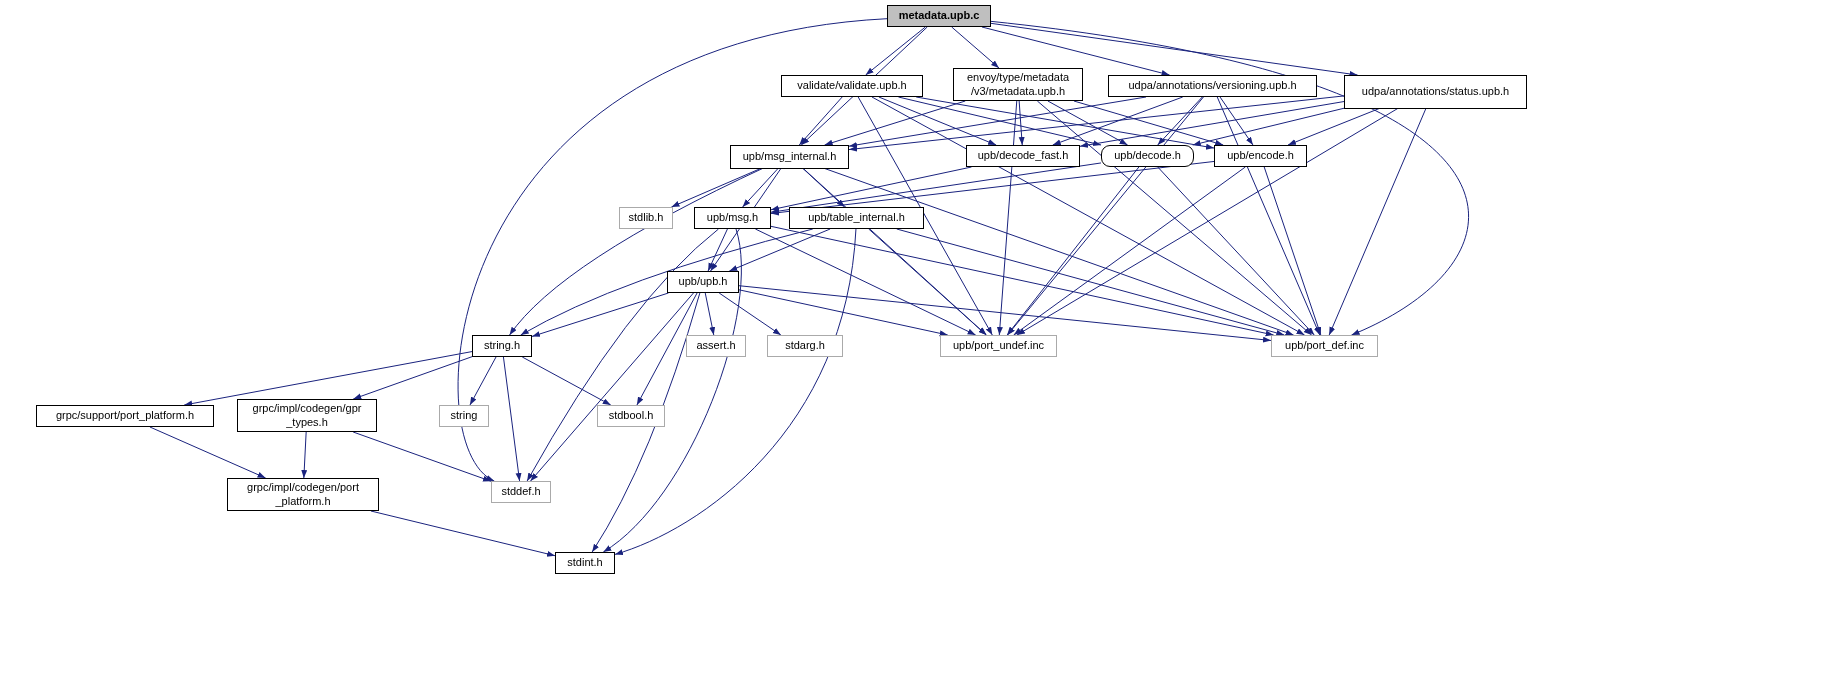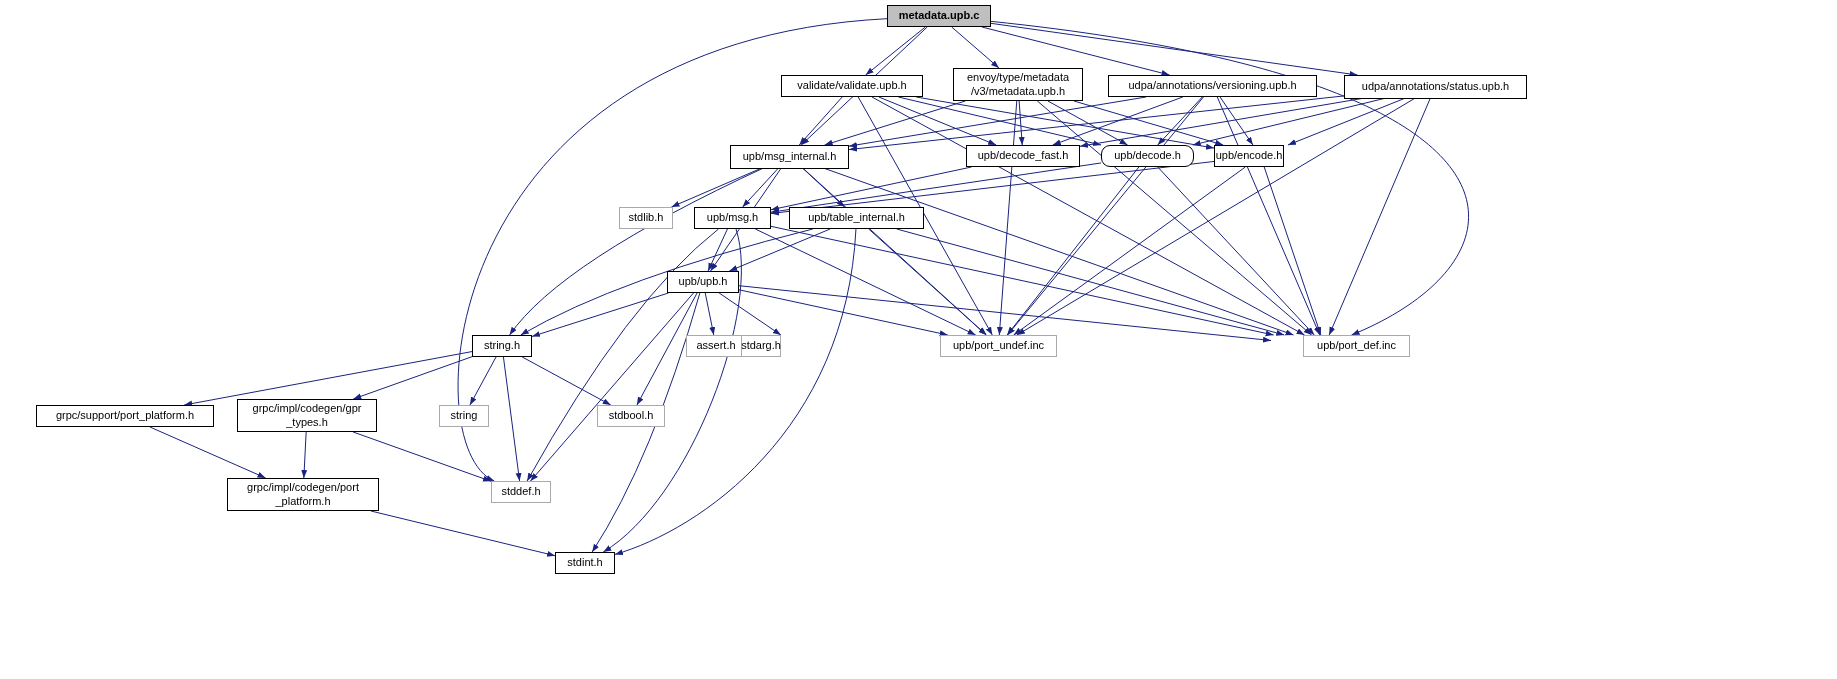--- a/index.html
+++ b/index.html
@@ -120,60 +120,60 @@
     <div class="node doc" style="left: 781px; top: 75px; width: 142px; height: 22px;">
       <div class="lbl">validate/validate.upb.h</div>
     </div>
     <div class="node doc" style="left: 953px; top: 68px; width: 130px; height: 33px;">
       <div class="lbl">envoy/type/metadata</div>
       <div class="lbl">/v3/metadata.upb.h</div>
     </div>
     <div class="node doc" style="left: 1108px; top: 75px; width: 209px; height: 22px;">
       <div class="lbl">udpa/annotations/versioning.upb.h</div>
     </div>
-    <div class="node doc" style="left: 1344px; top: 75px; width: 183px; height: 24px;">
+    <div class="node doc" style="left: 1344px; top: 75px; width: 183px; height: 34px;">
       <div class="lbl">udpa/annotations/status.upb.h</div>
     </div>
     <div class="node doc" style="left: 730px; top: 145px; width: 119px; height: 24px;">
       <div class="lbl">upb/msg_internal.h</div>
     </div>
     <div class="node doc" style="left: 966px; top: 145px; width: 114px; height: 22px;">
       <div class="lbl">upb/decode_fast.h</div>
     </div>
     <div class="node doc" style="left: 1101px; top: 145px; width: 93px; height: 22px; border-radius: 9px;">
       <div class="lbl">upb/decode.h</div>
     </div>
-    <div class="node doc" style="left: 1214px; top: 145px; width: 70px; height: 22px;">
+    <div class="node doc" style="left: 1214px; top: 145px; width: 93px; height: 22px;">
       <div class="lbl">upb/encode.h</div>
     </div>
     <div class="node ext" style="left: 619px; top: 207px; width: 54px; height: 22px; border-color: rgb(170, 170, 170);">
       <div class="lbl">stdlib.h</div>
     </div>
     <div class="node doc" style="left: 694px; top: 207px; width: 77px; height: 22px;">
       <div class="lbl">upb/msg.h</div>
     </div>
     <div class="node doc" style="left: 789px; top: 207px; width: 135px; height: 22px;">
       <div class="lbl">upb/table_internal.h</div>
     </div>
     <div class="node doc" style="left: 667px; top: 271px; width: 72px; height: 22px;">
       <div class="lbl">upb/upb.h</div>
     </div>
     <div class="node doc" style="left: 472px; top: 335px; width: 60px; height: 22px;">
       <div class="lbl">string.h</div>
     </div>
     <div class="node ext" style="left: 686px; top: 335px; width: 60px; height: 22px; border-color: rgb(170, 170, 170);">
       <div class="lbl">assert.h</div>
     </div>
-    <div class="node ext" style="left: 741px; top: 335px; width: 40px; height: 22px; border-color: rgb(170, 170, 170);">
+    <div class="node ext" style="left: 767px; top: 335px; width: 76px; height: 22px; border-color: rgb(170, 170, 170);">
       <div class="lbl">stdarg.h</div>
     </div>
     <div class="node ext" style="left: 940px; top: 335px; width: 117px; height: 22px; border-color: rgb(170, 170, 170);">
       <div class="lbl">upb/port_undef.inc</div>
     </div>
-    <div class="node ext" style="left: 1271px; top: 335px; width: 107px; height: 22px; border-color: rgb(170, 170, 170); margin-left: 32px;">
+    <div class="node ext" style="left: 1271px; top: 335px; width: 107px; height: 22px; border-color: rgb(170, 170, 170);">
       <div class="lbl">upb/port_def.inc</div>
     </div>
     <div class="node doc" style="left: 36px; top: 405px; width: 178px; height: 22px;">
       <div class="lbl">grpc/support/port_platform.h</div>
     </div>
     <div class="node doc" style="left: 237px; top: 399px; width: 140px; height: 33px; align-items: center;">
       <div class="lbl">grpc/impl/codegen/gpr</div>
       <div class="lbl">_types.h</div>
     </div>
     <div class="node ext" style="left: 439px; top: 405px; width: 50px; height: 22px; border-color: rgb(170, 170, 170);">

